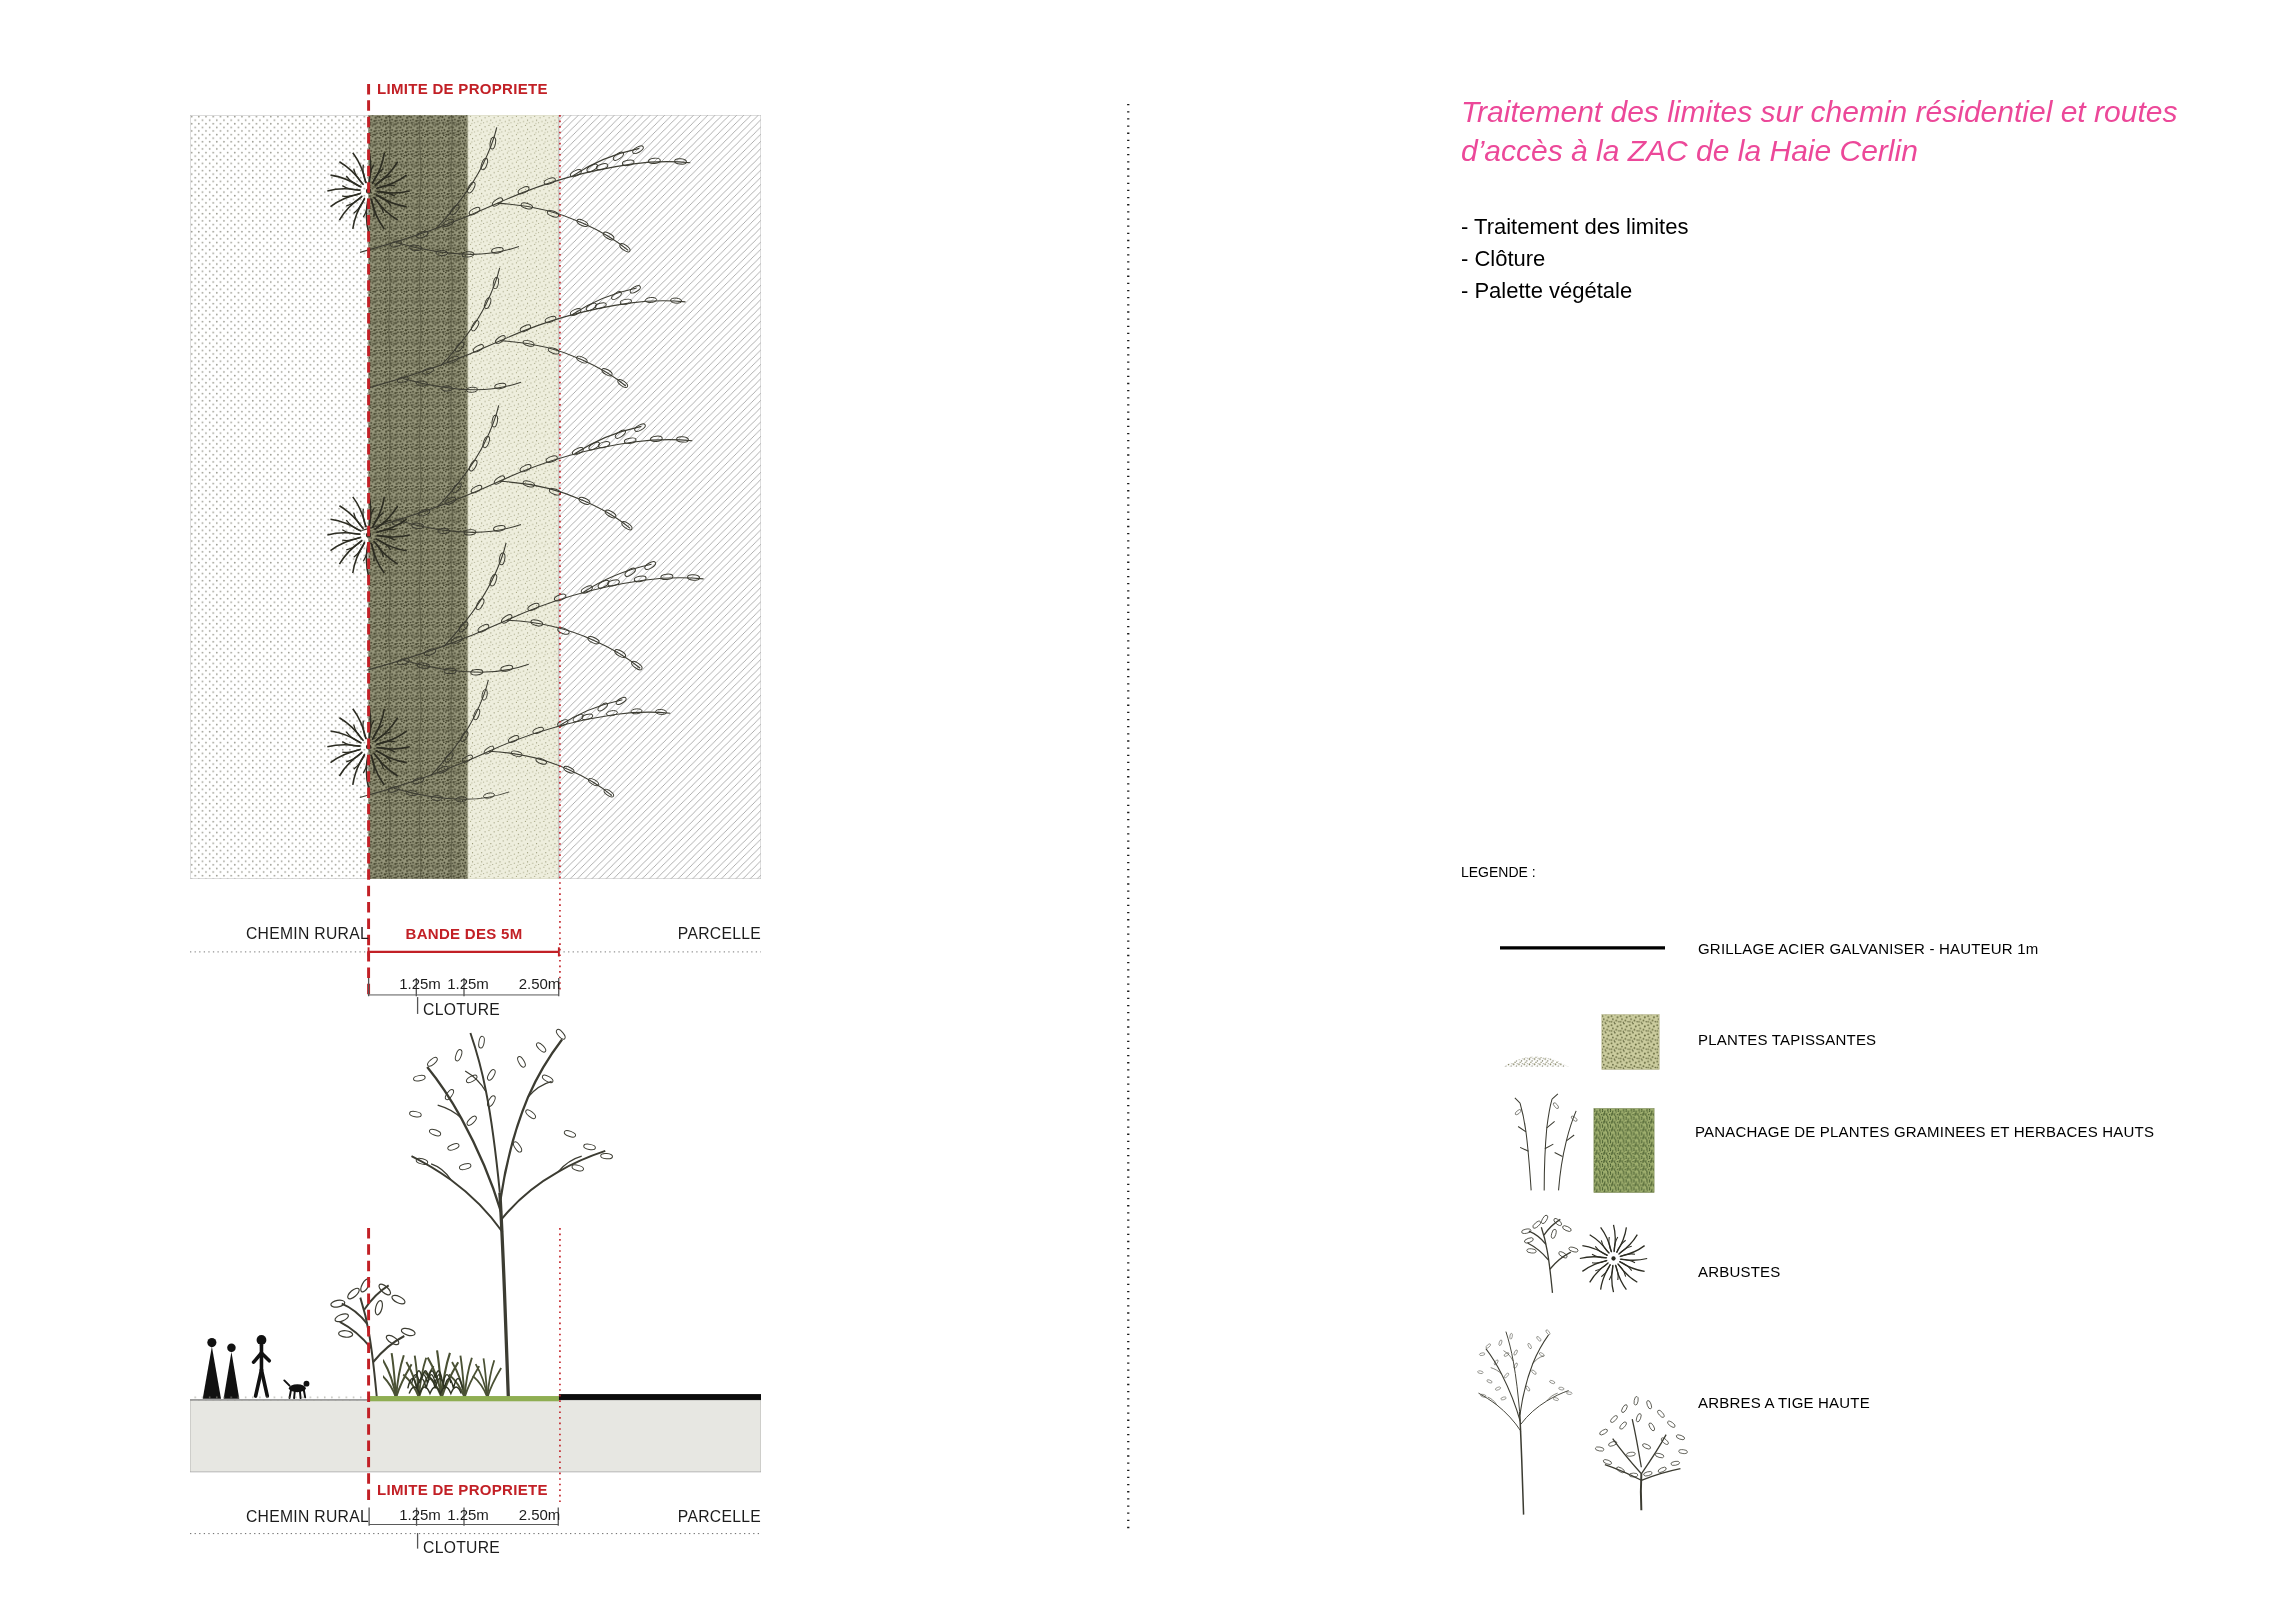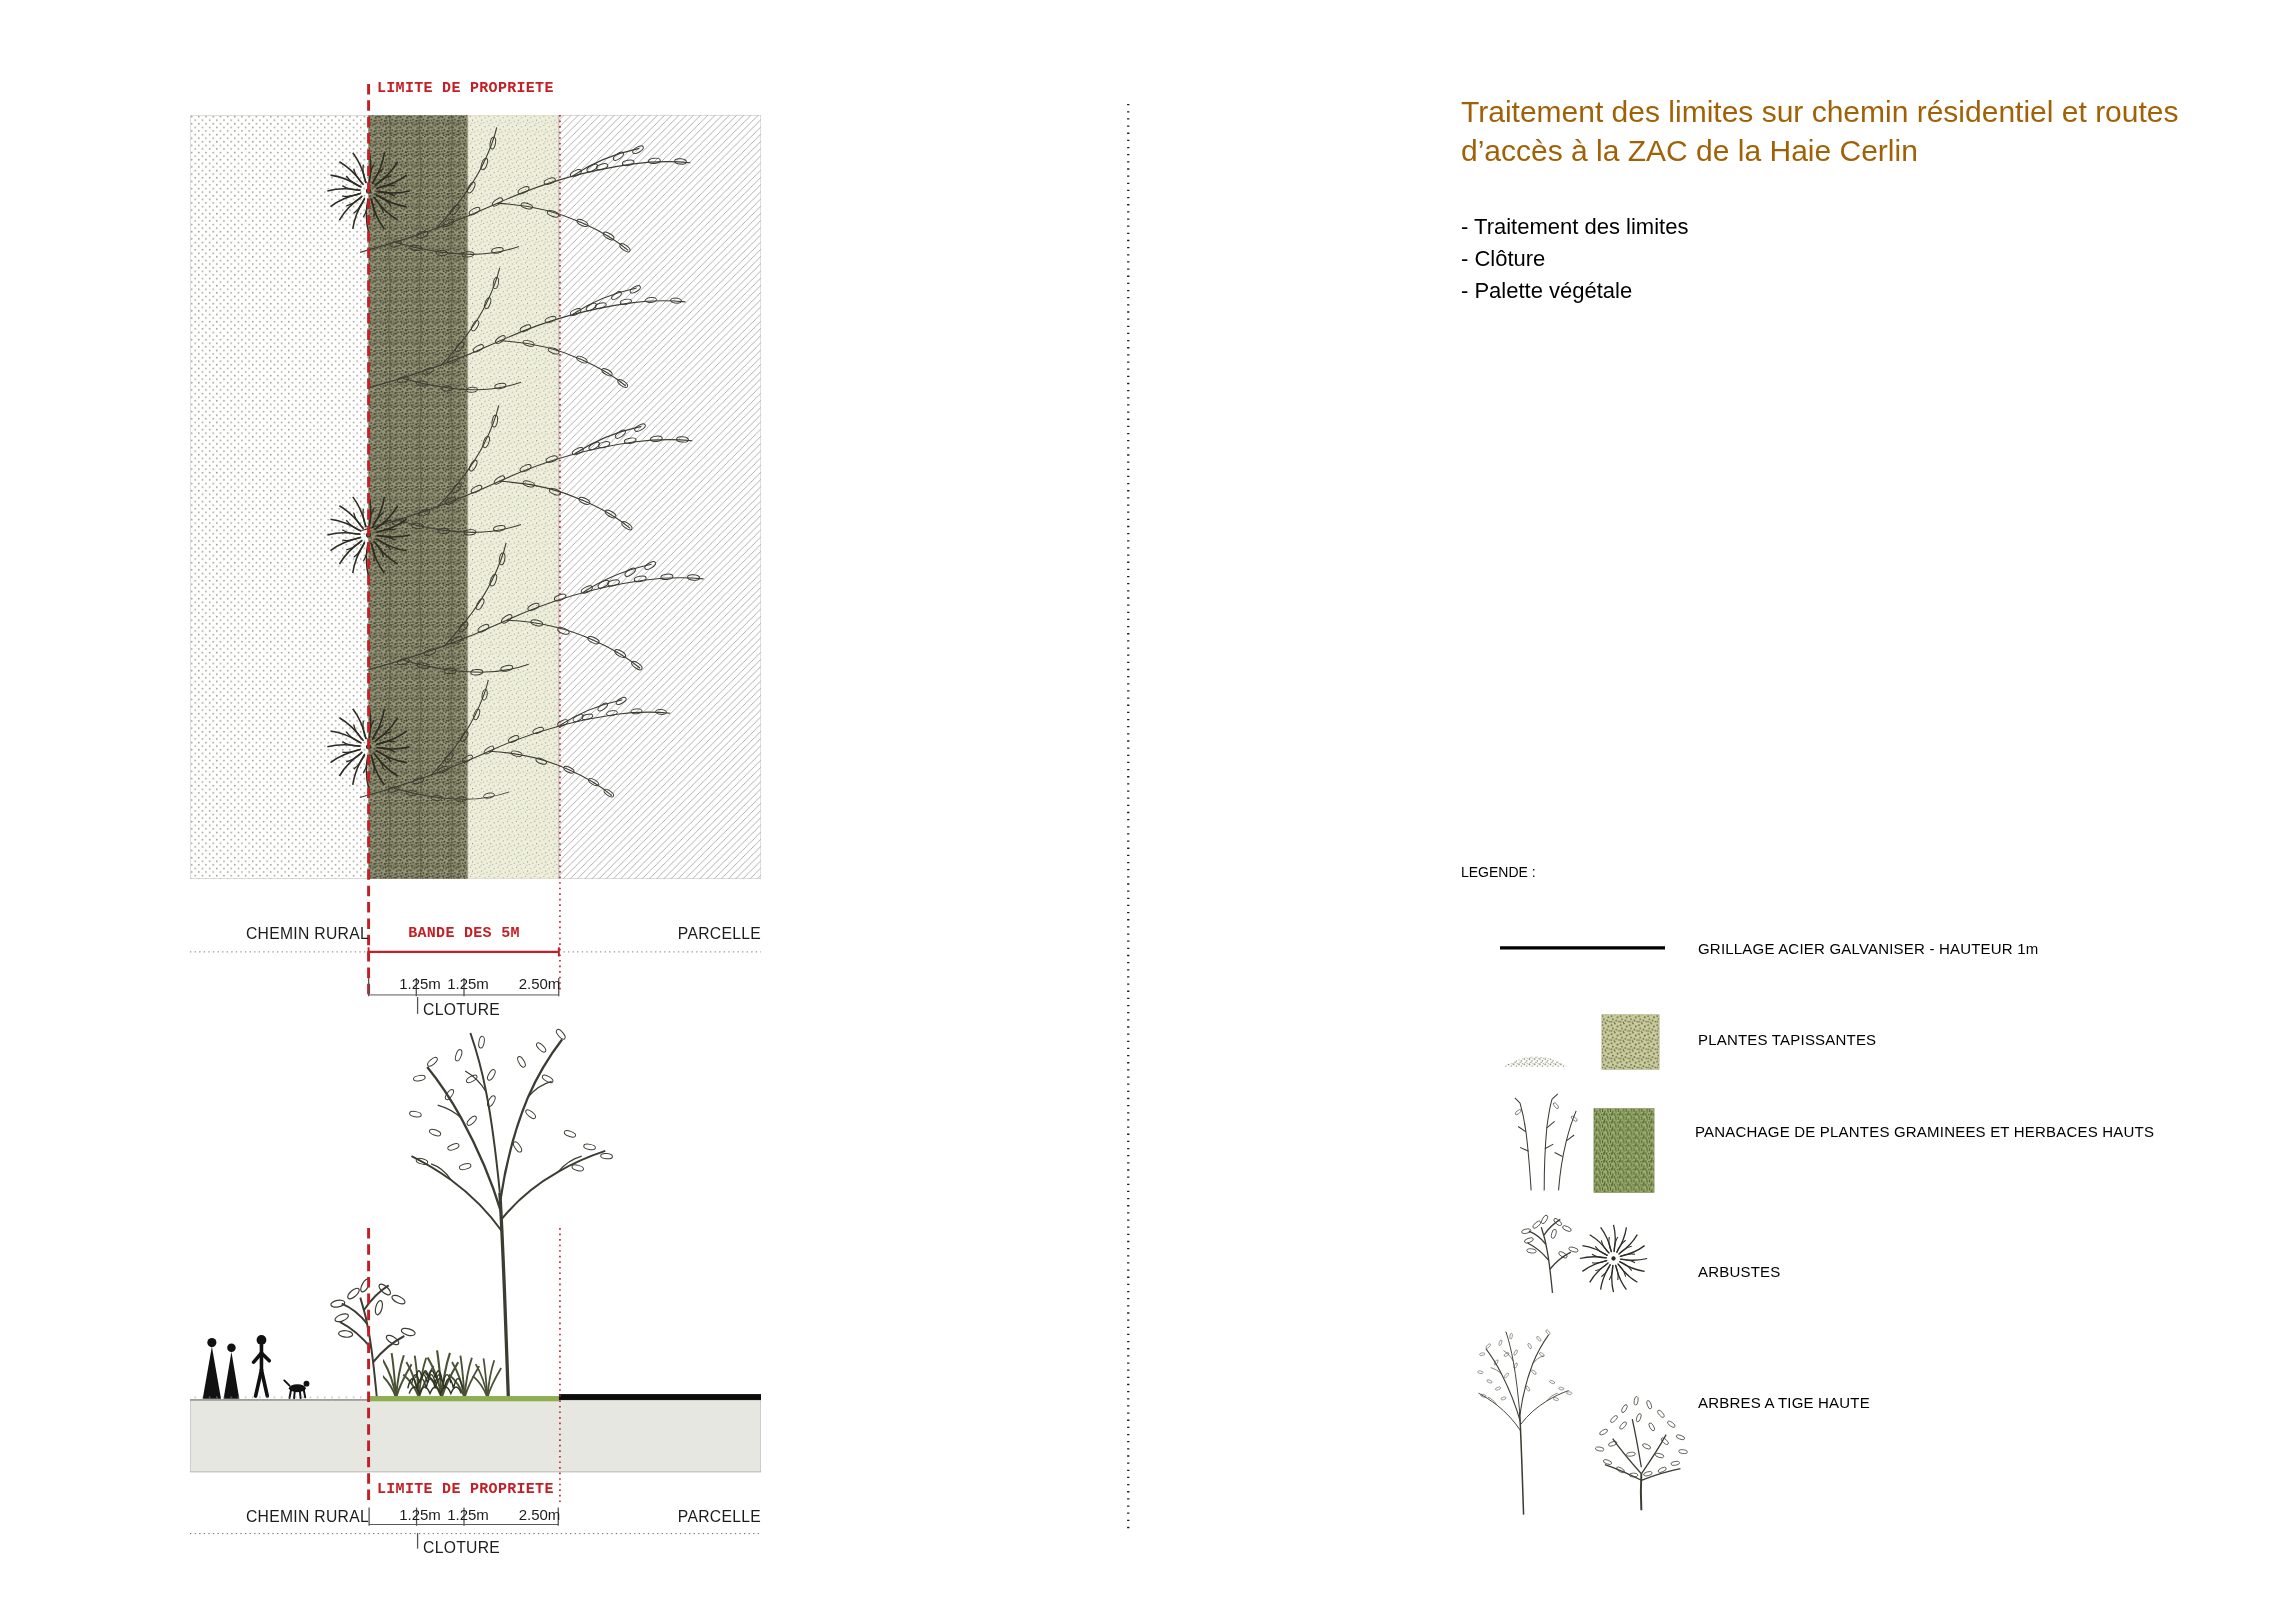--- a/index.html
+++ b/index.html
@@ -3,23 +3,23 @@
 <meta charset="utf-8">
 <style>
   html,body{margin:0;padding:0;}
   body{
     width:2295px;height:1622px;position:relative;background:#ffffff;
     font-family:"Liberation Sans", sans-serif;color:#111;overflow:hidden;
   }
   .abs{position:absolute;}
   .lbl{font-size:15.7px;color:#1c1c1c;letter-spacing:0.3px;white-space:nowrap;}
   .lbl-c{text-align:right;}
-  .red{color:#c22026;font-weight:bold;font-size:15px;letter-spacing:0.3px;white-space:nowrap;font-family:Liberation Mono, monospace;}
+  .red{color:#c22026;font-weight:bold;font-size:15px;letter-spacing:0.3px;white-space:nowrap;}
   .dim{font-size:15px;color:#1c1c1c;text-align:center;white-space:nowrap;padding-left:27px;}
-  .title{font-size:30px;line-height:1.3;color:#a16207;}
+  .title{font-size:30px;line-height:1.3;color:#ec4899;font-style:italic;}
   .bullet{font-size:22px;line-height:32px;color:#000;}
   .legend-title{font-size:14px;color:#000;}
   .legend-lbl{font-size:15px;color:#000;letter-spacing:0.2px;white-space:nowrap;}
 </style>
 </head>
 <body>
 
 <svg width="0" height="0" style="position:absolute" aria-hidden="true">
   <defs>
     <pattern id="patDots" width="11" height="11" patternUnits="userSpaceOnUse">

